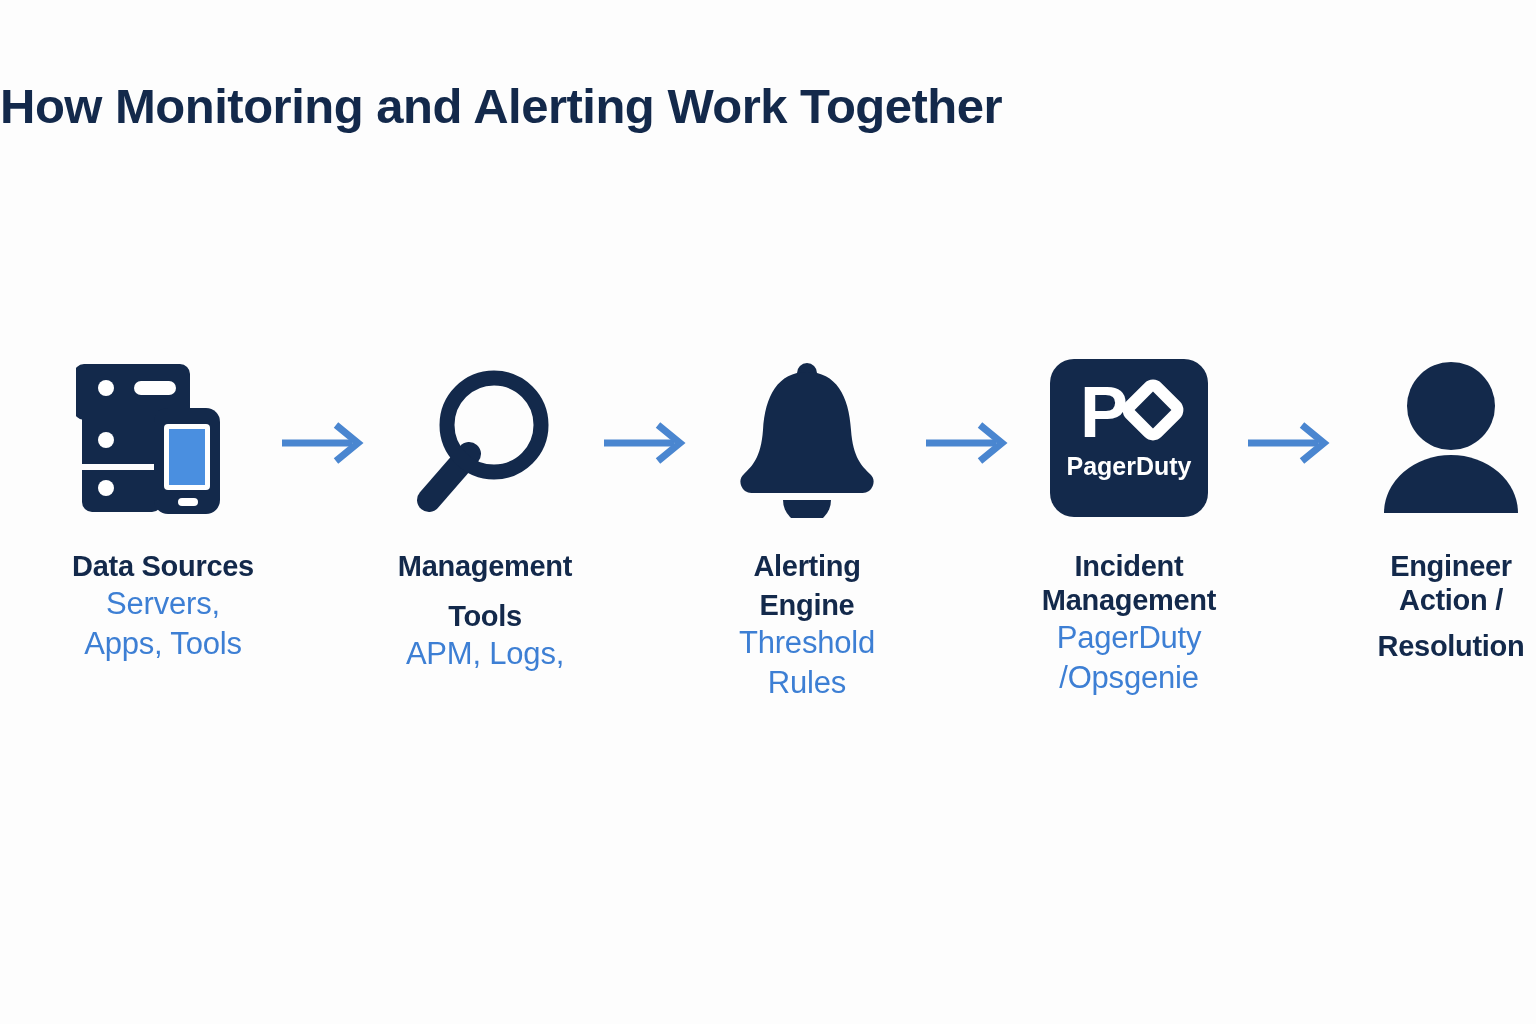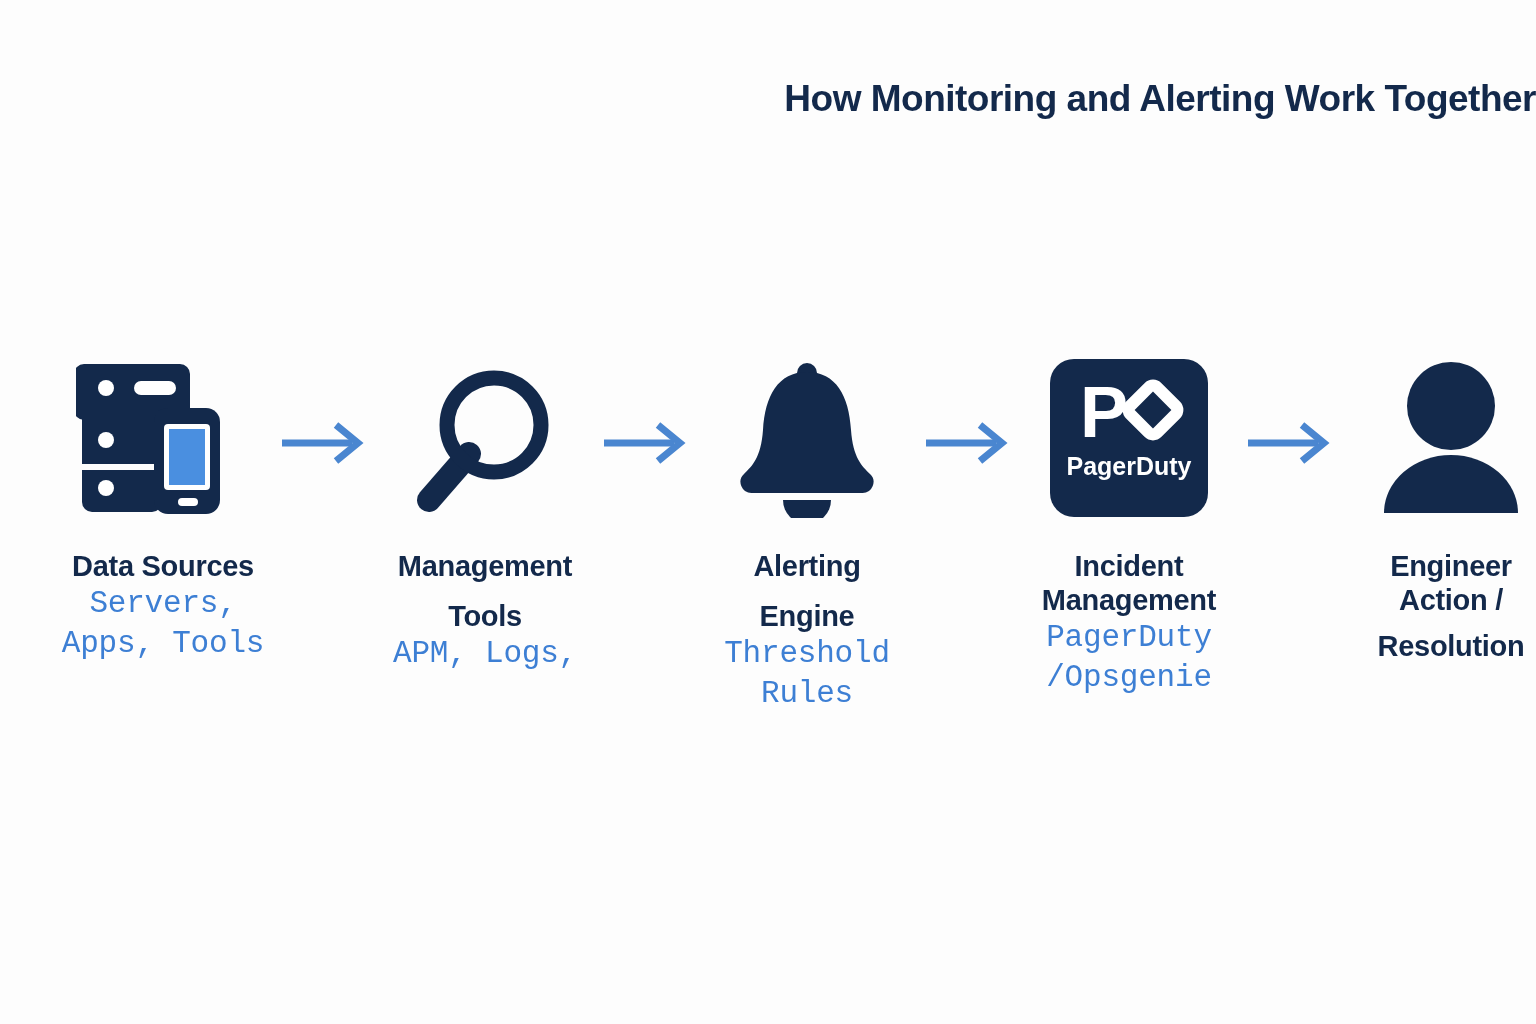--- a/index.html
+++ b/index.html
@@ -20,22 +20,22 @@
     height: 1024px;
     background: #fdfdfd;
   }
 
   
   .title {
     position: absolute;
     top: 78px;
     left: 0;
     width: 1536px;
-    text-align: right;
-    font-size: 37px;
+    text-align: left;
+    font-size: 49px;
     font-weight: bold;
     letter-spacing: -0.5px;
     color: #13294b;
     white-space: nowrap;
   }
 
   
   .flow {
     position: absolute;
     top: 352px;
@@ -73,21 +73,20 @@
   }
 
   .step-sub {
     font-size: 31px;
     font-weight: normal;
     color: #3d7fd4;
     text-align: center;
     line-height: 1.18;
     margin-top: 3px;
     letter-spacing: -0.2px;
-    font-family: Liberation Mono, monospace;
   }
 
   .arrow {
     flex: 0 0 auto;
     width: 92px;
     margin-top: 66px;
     display: flex;
     align-items: center;
     justify-content: center;
   }
@@ -161,21 +160,21 @@
       <div class="icon-box">
         <span>
           <svg width="150" height="160" viewBox="0 0 150 160" xmlns="http://www.w3.org/2000/svg">
             <circle cx="75" cy="15" r="10" fill="#13294b"></circle>
             <path d="M75 14 C 46 14 33 38 31 72 C 29 100 20 108 12 116 a11 11 0 0 0 8 19 h110 a11 11 0 0 0 8 -19 c -8 -8 -17 -16 -19 -44 C 117 38 104 14 75 14 z" fill="#13294b"></path>
             <path d="M51 142 a24 24 0 0 0 48 0 z" fill="#13294b"></path>
           </svg>
         </span>
       </div>
       <div class="step-title">Alerting</div>
-      <div class="step-title" style="margin-top:16px">Engine</div>
+      <div class="step-title" style="margin-top:5px">Engine</div>
       <div class="step-sub">Threshold</div>
       <div class="step-sub">Rules</div>
     </div>
 
     <div class="arrow">
       <svg width="88" height="50" viewBox="0 0 88 50" xmlns="http://www.w3.org/2000/svg">
         <line x1="2" y1="25" x2="72" y2="25" stroke="#4a86d0" stroke-width="7" stroke-linecap="butt"></line>
         <polyline points="56,7 78,25 56,43" fill="none" stroke="#4a86d0" stroke-width="7" stroke-linecap="butt" stroke-linejoin="miter"></polyline>
       </svg>
     </div>

